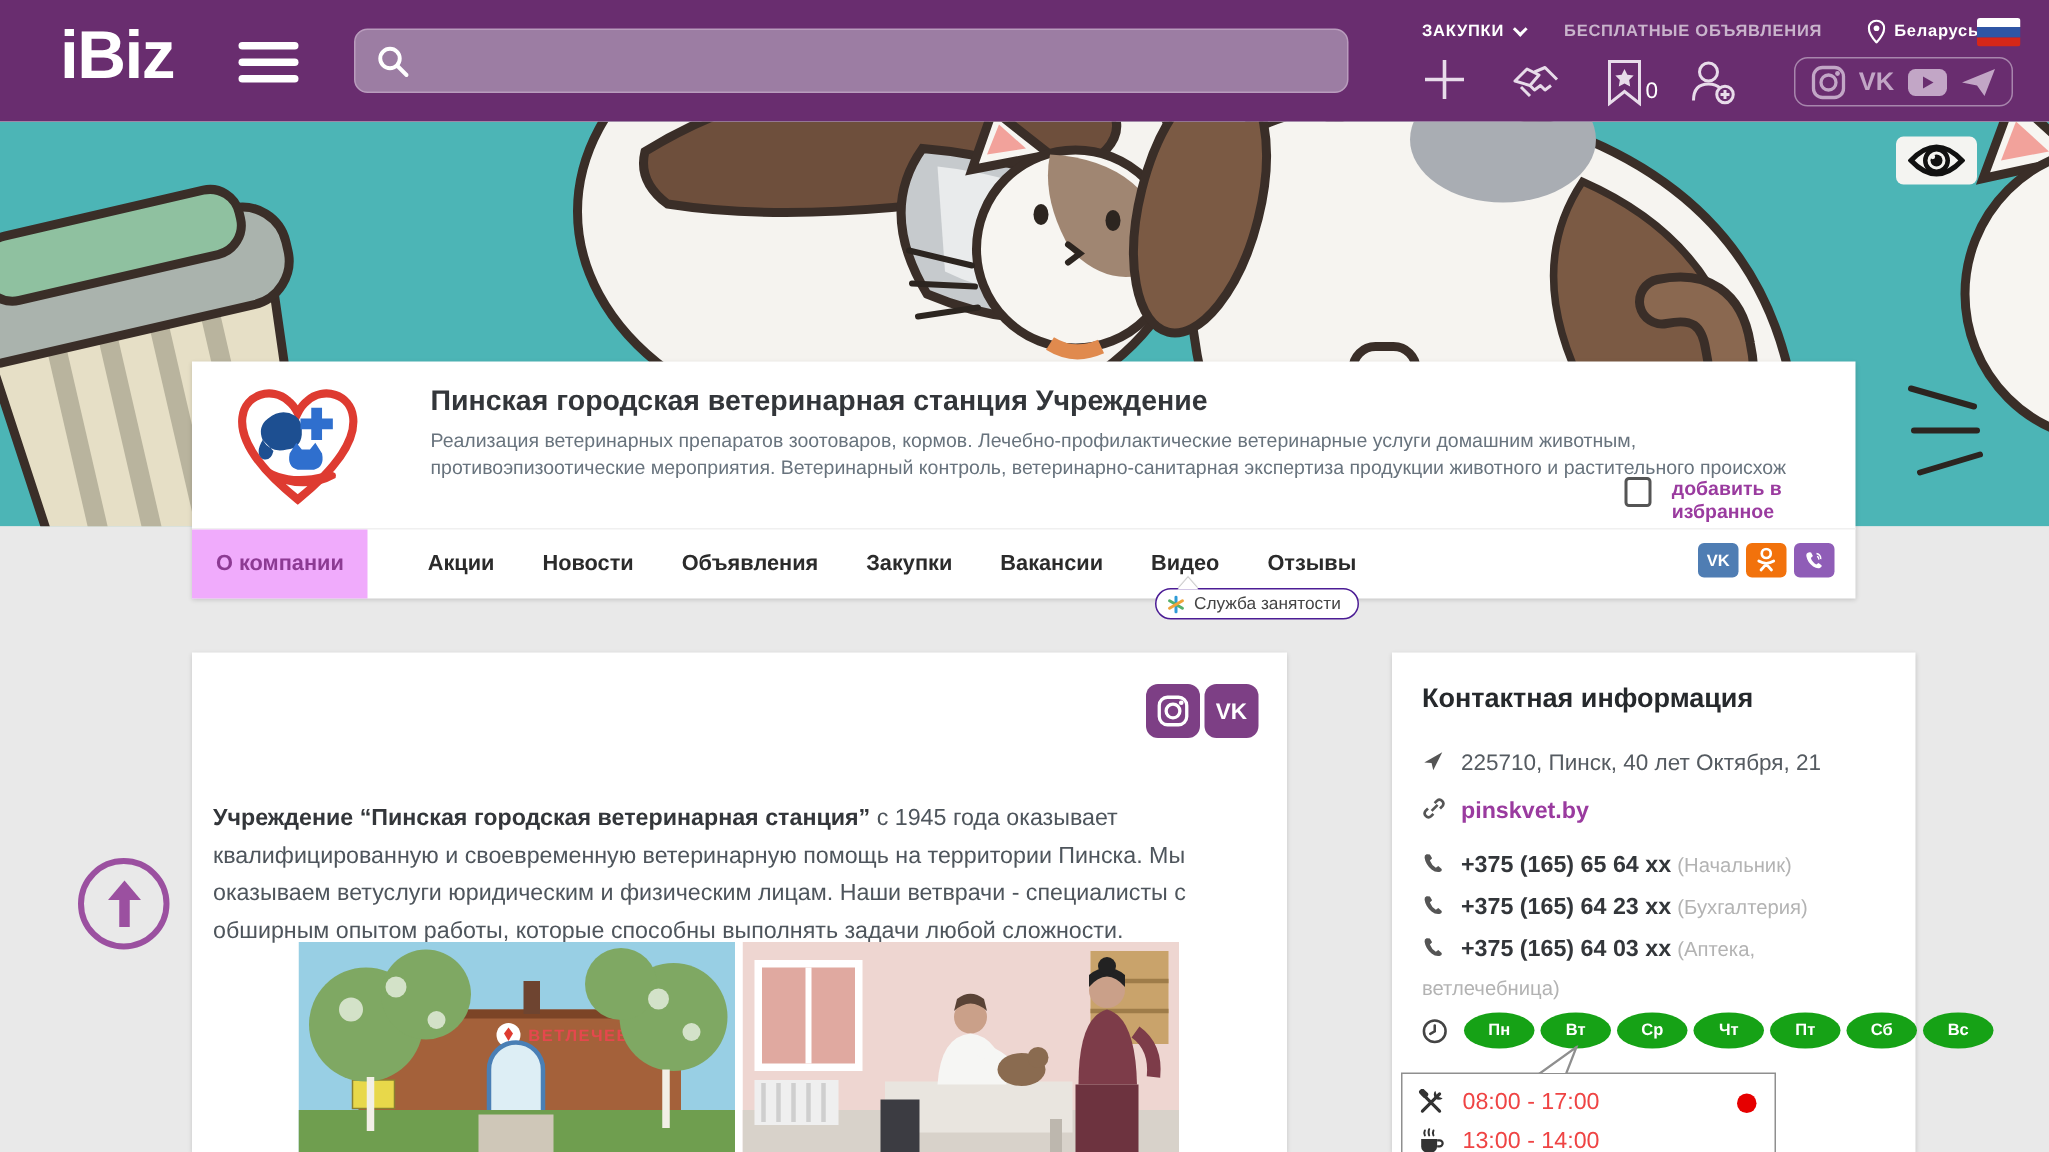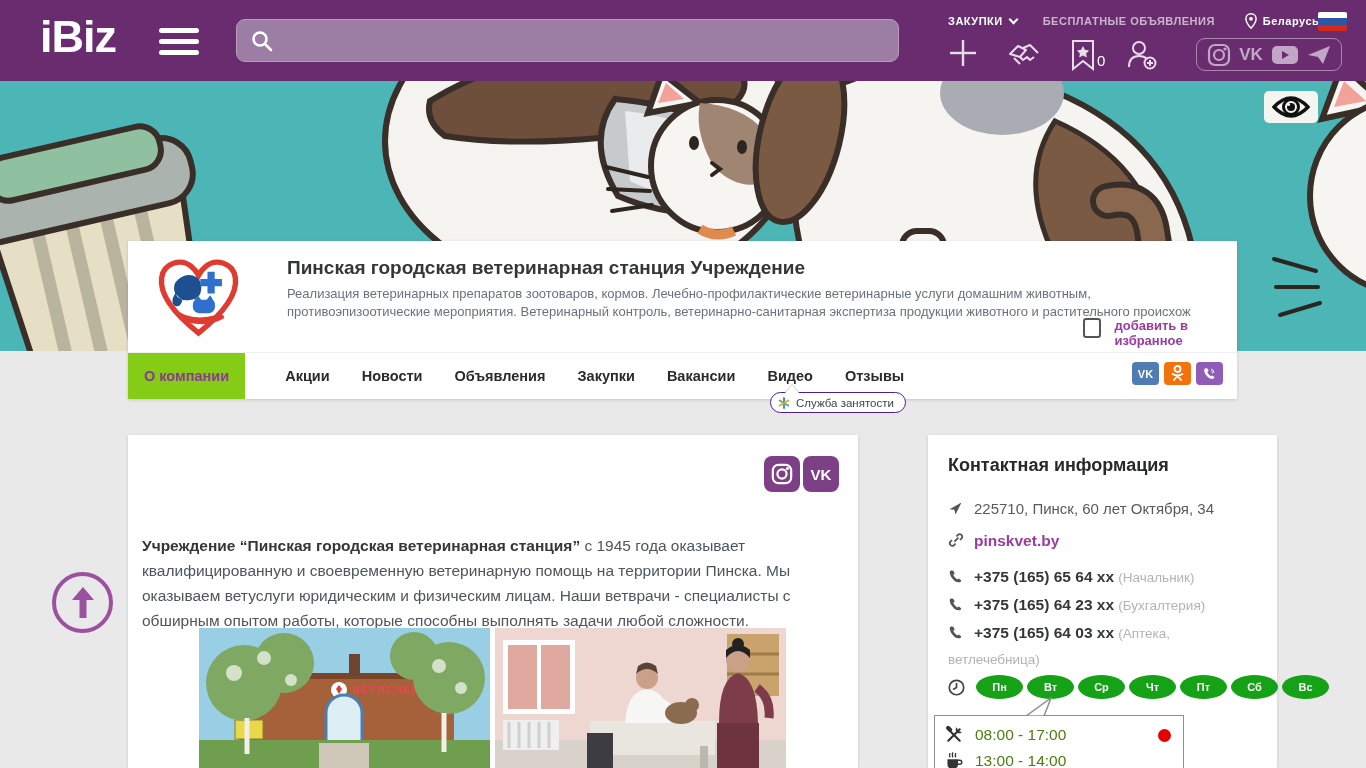--- a/index.html
+++ b/index.html
@@ -33,21 +33,21 @@
   .card { position:absolute; background:#fff; box-shadow:0 1px 3px rgba(0,0,0,.15); z-index:10; }
   .compcard { left:128px; top:241px; width:1109px; height:158px; }
   .complogo { position:absolute; left:22px; top:11px; width:97px; height:90px; }
   .compname { position:absolute; left:159px; top:16px; font-size:19px; font-weight:700; color:#33363a; }
   .compdesc { position:absolute; left:159px; top:44px; width:912px; font-size:13px; color:#68737d; line-height:1.4; }
   .fav { position:absolute; left:955px; top:77px; display:flex; align-items:flex-start; gap:14px; cursor:pointer; }
   .fav .box { width:20px; height:20px; border:2px solid #555; border-radius:3px; background:#fff; }
   .fav .lbl { color:#9a3b9f; font-size:13px; font-weight:700; }
   .tabs { position:absolute; left:0; top:111px; width:1109px; height:47px; display:flex; align-items:stretch; border-top:1px solid #f0f0f0; }
   .tab { display:flex; align-items:center; padding:0 16px; font-size:14.5px; font-weight:700; color:#2b2b2b; cursor:pointer; white-space:nowrap; }
-  .tab.act { background:#84cc16; color:#8c3a93; }
+  .tab.act { background:#f0abfc; color:#8c3a93; }
   .badge { background:#b592b9; color:#fff; font-size:10px; font-weight:700; border-radius:3px; padding:2px 5px; margin-left:5px; position:relative; top:-8px; }
   .tabsoc { position:absolute; right:14px; top:121px; display:flex; gap:5px; }
   .tabsoc .b { width:27px; height:23px; border-radius:4px; display:flex; align-items:center; justify-content:center; color:#fff; font-size:11px; font-weight:800; cursor:pointer; }
   .b-vk { background:#4f7db3; } .b-ok { background:#f2720c; } .b-vb { background:#8f5db7; }
 
   
   .tip { position:absolute; left:770px; top:392px; background:#fff; border:1px solid #4c1d95; border-radius:11px; height:21px; display:flex; align-items:center; gap:6px; padding:0 11px 0 7px; font-size:11.5px; color:#444; z-index:20; }
   .tip:before { content:""; position:absolute; left:14px; top:-8px; border-left:7px solid transparent; border-right:7px solid transparent; border-bottom:8px solid #fff; filter:drop-shadow(0 -1px 0 #c6c6c6); }
 
   
@@ -62,21 +62,21 @@
   .ctitle { position:absolute; left:20px; top:20px; font-size:18px; font-weight:700; color:#26292c; }
   .crow { position:absolute; left:20px; width:310px; font-size:15px; color:#555b61; line-height:24px; }
   .crow .ic { display:inline-block; width:26px; vertical-align:-2px; }
   .phone-num { font-weight:700; color:#33363a; font-size:15.5px; }
   .phone-note { color:#b3b3b3; font-size:13.5px; }
   .weblink { color:#9a3b9f; font-weight:700; font-size:15.5px; cursor:pointer; }
   .days { position:absolute; left:48px; top:240px; display:flex; gap:4px; }
   .day { width:47px; height:24px; border-radius:50%; background:#16a216; color:#fff; font-size:11px; font-weight:700; display:flex; align-items:center; justify-content:center; cursor:pointer; }
   .clockic { position:absolute; left:20px; top:244px; }
   .popup { position:absolute; left:934px; top:715px; width:250px; background:#fff; border:1px solid #8f8f8f; z-index:15; padding:6px 12px 8px 10px; }
-  .popup .prow { display:flex; align-items:center; gap:12px; font-size:15.5px; color:#4d7c0f; height:26px; }
+  .popup .prow { display:flex; align-items:center; gap:12px; font-size:15.5px; color:#ef4444; height:26px; }
   .popup .dot { width:13px; height:13px; border-radius:50%; background:#e60000; margin-left:auto; }
   .notch { position:absolute; left:1025px; top:697px; z-index:16; }
 
   
   .scrolltop { position:absolute; left:52px; top:572px; width:61px; height:61px; border:4px solid #9b50a0; border-radius:50%; display:flex; align-items:center; justify-content:center; cursor:pointer; z-index:12; }
 </style>
 </head>
 <body>
 
 <div class="hero">
@@ -398,21 +398,21 @@
 </div>
 
 <div class="card sidecard">
   <div class="ctitle">Контактная информация</div>
 
   <div class="crow" style="top:62px">
     <span class="ic">
       <svg width="15" height="15" viewBox="0 0 20 20">
           <path d="M2,11 L18,2 L10,18 L8.5,11.5 Z" fill="#555"></path>
         </svg>
-    </span><span>225710, Пинск, 60 лет Октября, 34</span>
+    </span><span>225710, Пинск, 40 лет Октября, 21</span>
   </div>
 
   <div class="crow" style="top:94px">
     <span class="ic">
       <svg width="16" height="16" viewBox="0 0 20 20">
           <g fill="none" stroke="#555" stroke-width="2.2">
             <path d="M8,12 L13,7"></path>
             <path d="M10.5,5.5 l2,-2 a3.2,3.2 0 0 1 4.5,4.5 l-2,2"></path>
             <path d="M9.5,14.5 l-2,2 a3.2,3.2 0 0 1 -4.5,-4.5 l2,-2"></path>
           </g>

